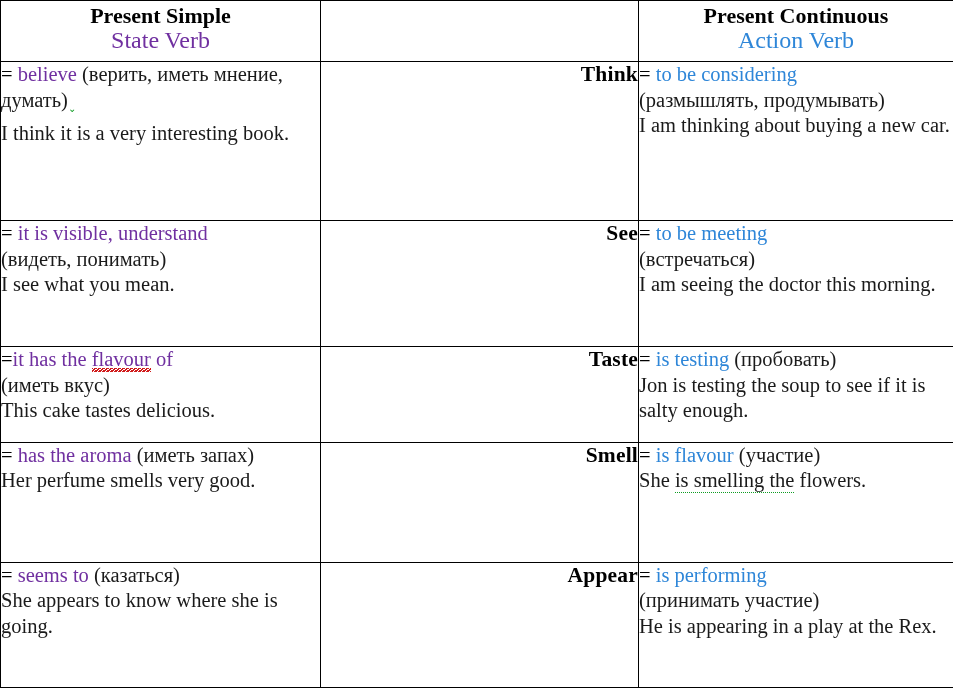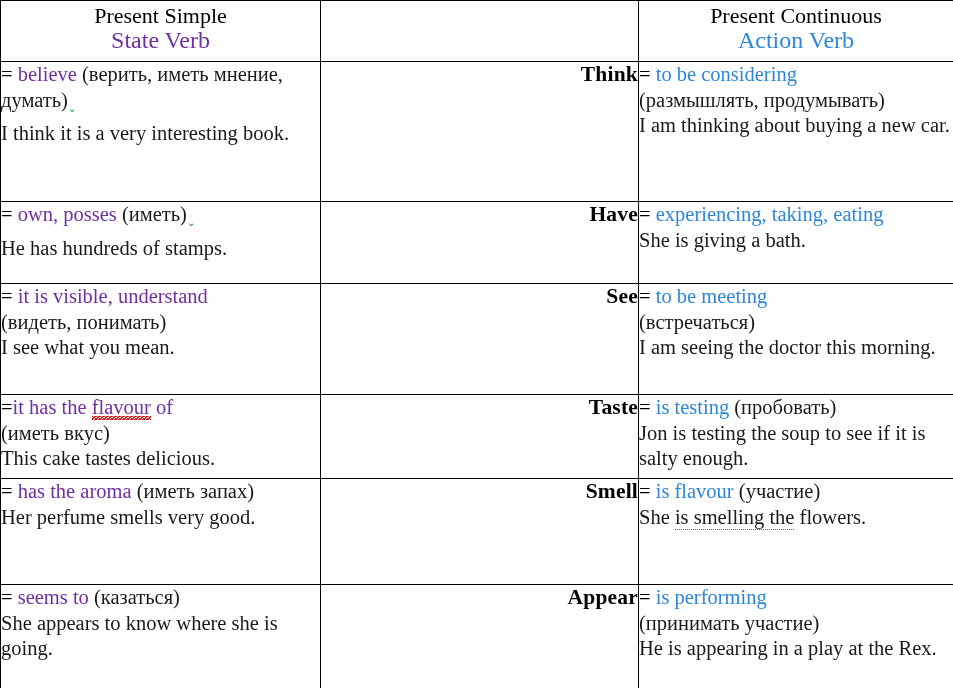--- a/index.html
+++ b/index.html
@@ -40,20 +40,21 @@
     padding: 2px 4px 3px 4px;
     text-align: center;
     vertical-align: top;
     font-weight: normal;
   }
   .hdr-main {
     font-size: 22px;
     line-height: 25px;
     color: #000000;
     white-space: nowrap;
+    font-weight: bold;
   }
   .hdr-sub {
     font-size: 24px;
     line-height: 24px;
     white-space: nowrap;
   }
   .hdr-sub.state  { color: #7030a0; }
   .hdr-sub.action { color: #2e86d8; text-align: center; }
 
   
@@ -160,34 +161,20 @@
       </td>
       <td class="cell-verb">Think</td>
       <td class="cell-pad">
         <span class="eq">=</span>
         <span class="action-def">to be considering</span>
         <span class="ru line">(размышлять, продумывать)</span>
         <span class="ex line">I am thinking about buying a new car.</span>
       </td>
     </tr>
 
-    <tr style="height:82px">
-      <td class="cell-pad">
-        <span class="eq">=</span>
-        <span class="state-def">own, posses</span>
-        <span class="ru">(иметь)</span><span class="tick-green">⌄</span>
-        <span class="ex line">He has hundreds of stamps.</span>
-      </td>
-      <td class="cell-verb">Have</td>
-      <td class="cell-pad">
-        <span class="eq">=</span>
-        <span class="action-def">experiencing, taking, eating</span>
-        <span class="ex line">She is giving a bath.</span>
-      </td>
-    </tr>
 
     <tr style="height:111px">
       <td class="cell-pad">
         <span class="eq">=</span>
         <span class="state-def">it is visible, understand</span>
         <span class="ru line">(видеть, понимать)</span>
         <span class="ex line">I see what you mean.</span>
       </td>
       <td class="cell-verb">See</td>
       <td class="cell-pad">

